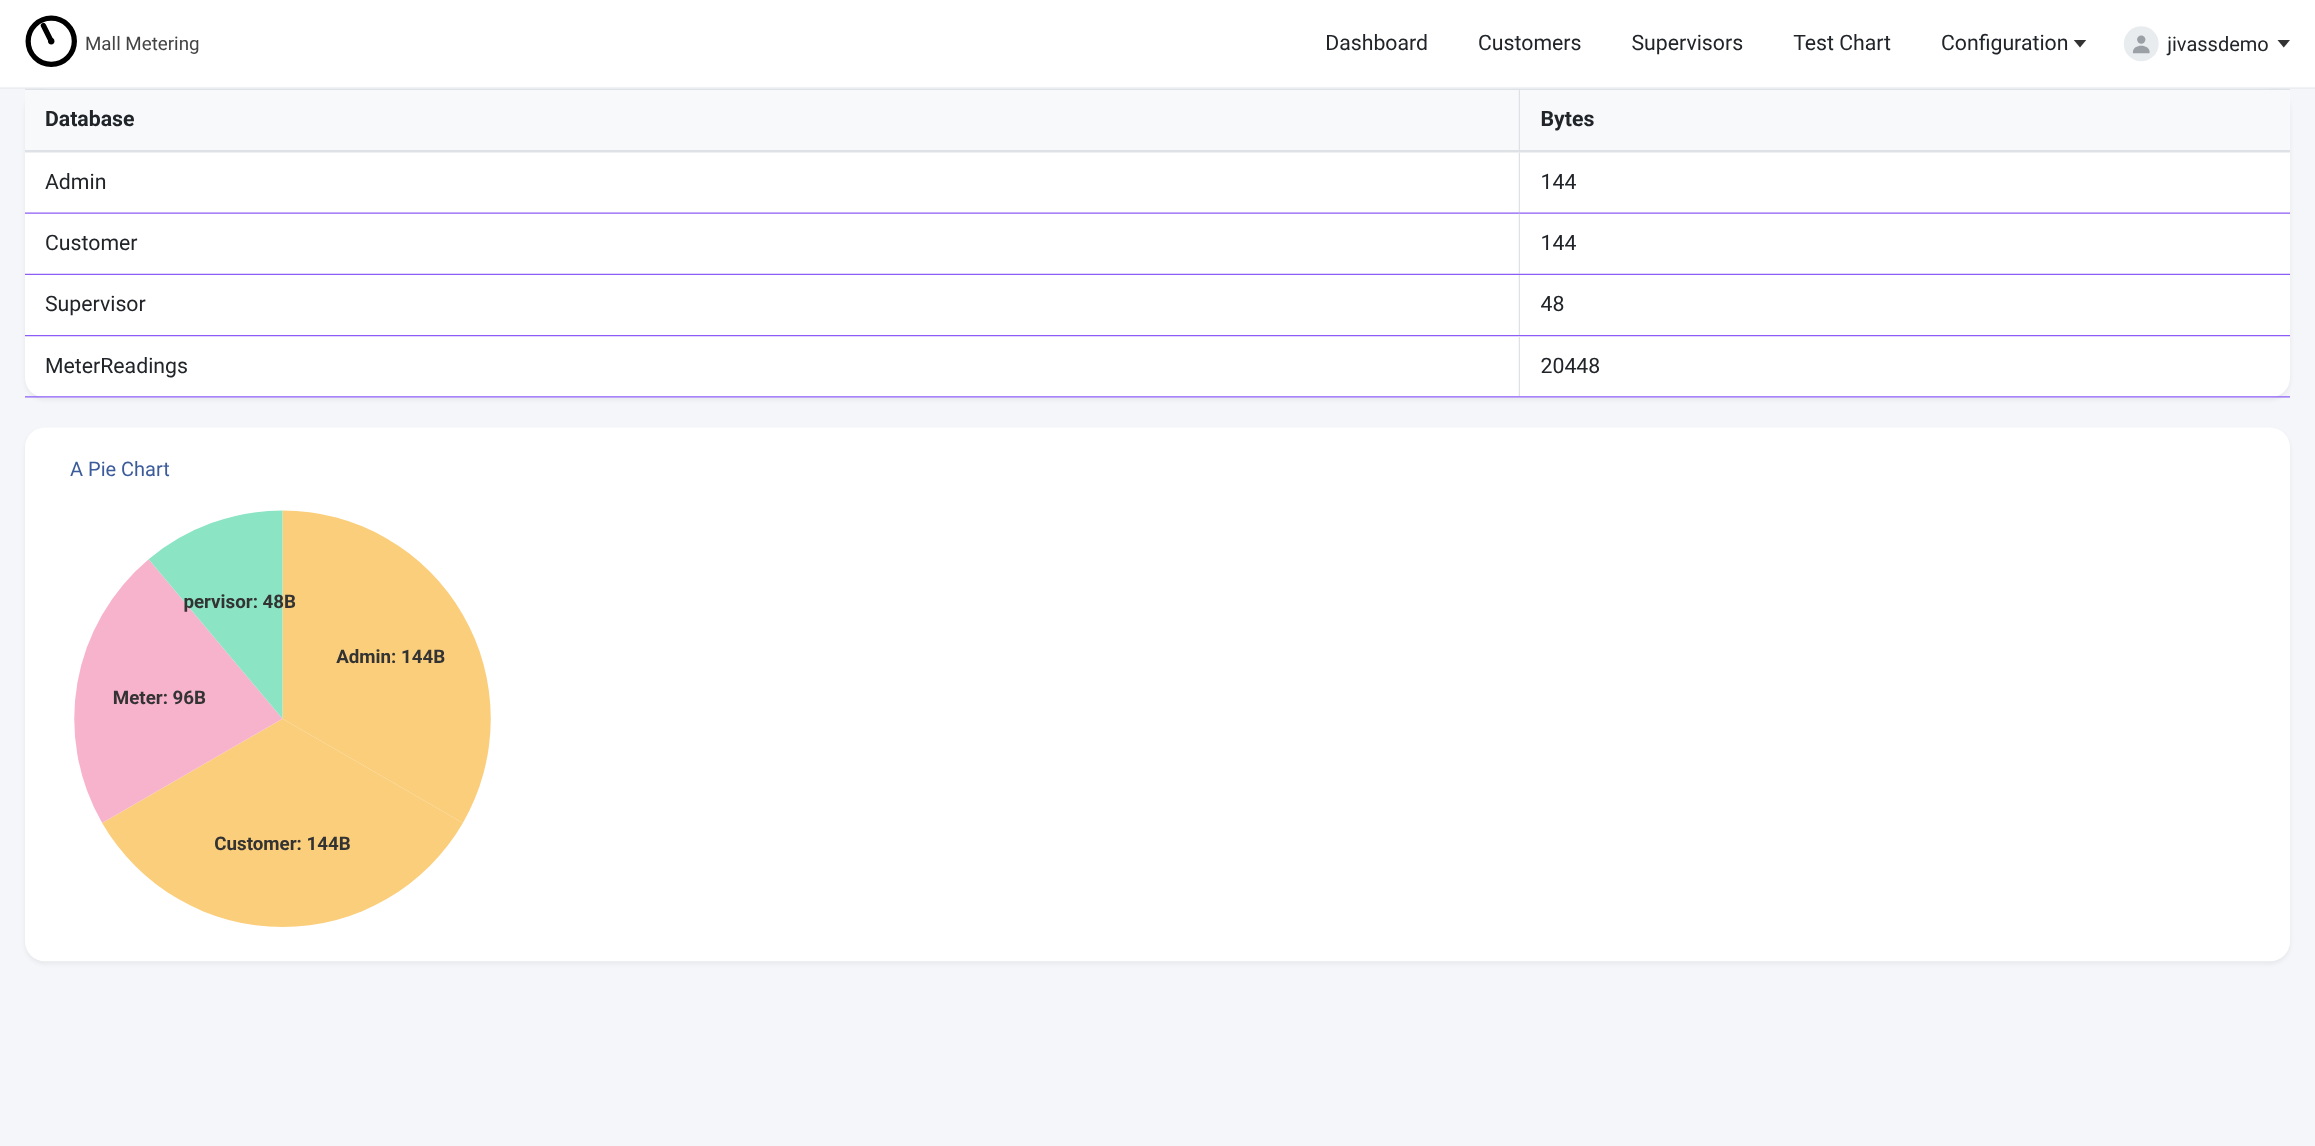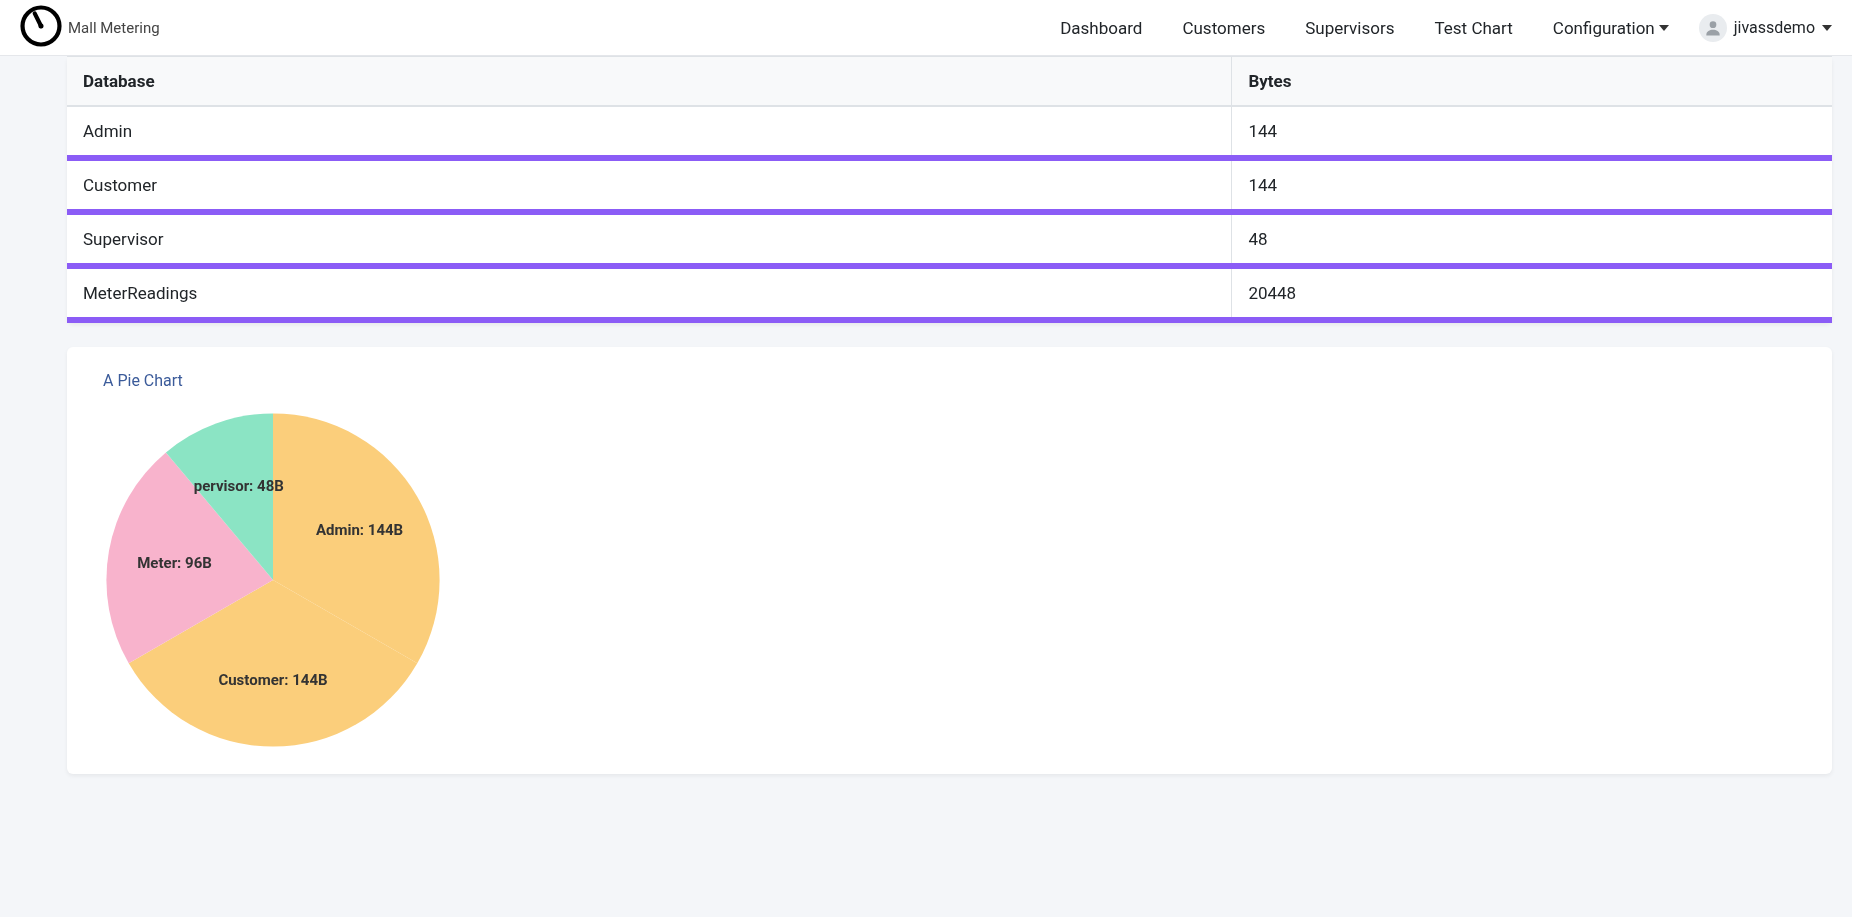--- a/index.html
+++ b/index.html
@@ -4,21 +4,21 @@
 <style>
   * { box-sizing: border-box; margin: 0; padding: 0; }
   body {
     font-family: -apple-system, BlinkMacSystemFont, "Segoe UI", Roboto, "Helvetica Neue", Arial, sans-serif;
     background: #f4f6f9;
     color: #212529;
     font-size: 16px;
   }
   .navbar {
     background: #fff;
-    height: 56px;
+    height: 71px;
     display: flex;
     align-items: center;
     padding: 0 20px;
     border-bottom: 1px solid #e5e7eb;
   }
   .brand {
     display: flex;
     align-items: center;
     gap: 6px;
   }
@@ -62,41 +62,40 @@
     border-left: 5px solid transparent;
     border-right: 5px solid transparent;
     border-top: 6px solid #333;
     display: inline-block;
   }
   .container {
     padding: 0 20px 20px 20px;
   }
   .card {
     background: #fff;
-    border-radius: 6px;
+    border-radius: 16px;
     box-shadow: 0 2px 4px rgba(0,0,0,0.06);
     margin-bottom: 24px;
-    margin-left: 47px;
   }
   table {
     width: 100%;
     border-collapse: collapse;
   }
   thead th {
     text-align: left;
     padding: 14px 16px;
     font-weight: 700;
     font-size: 17px;
     border-top: 1px solid #dee2e6;
     border-bottom: 2px solid #dee2e6;
     background: #f8f9fa;
   }
   tbody td {
     padding: 14px 16px;
-    border-bottom: 6px solid #8b5cf6;
+    border-bottom: 1px solid #8b5cf6;
     font-size: 17px;
   }
   .col-bytes-head, .col-bytes {
     border-left: 1px solid #dee2e6;
     width: 34%;
   }
   .chart-card {
     padding: 24px 36px;
   }
   .chart-title {

